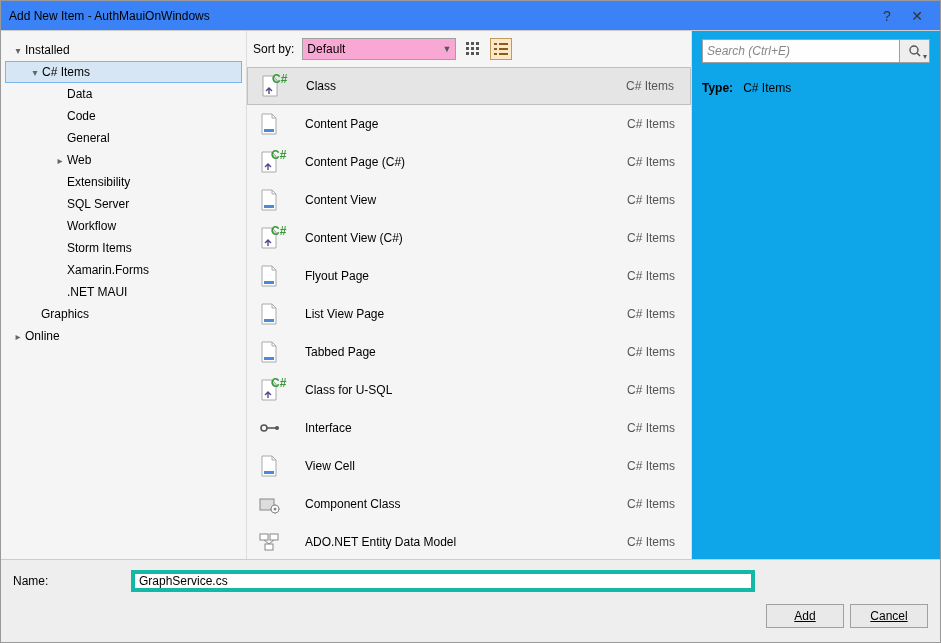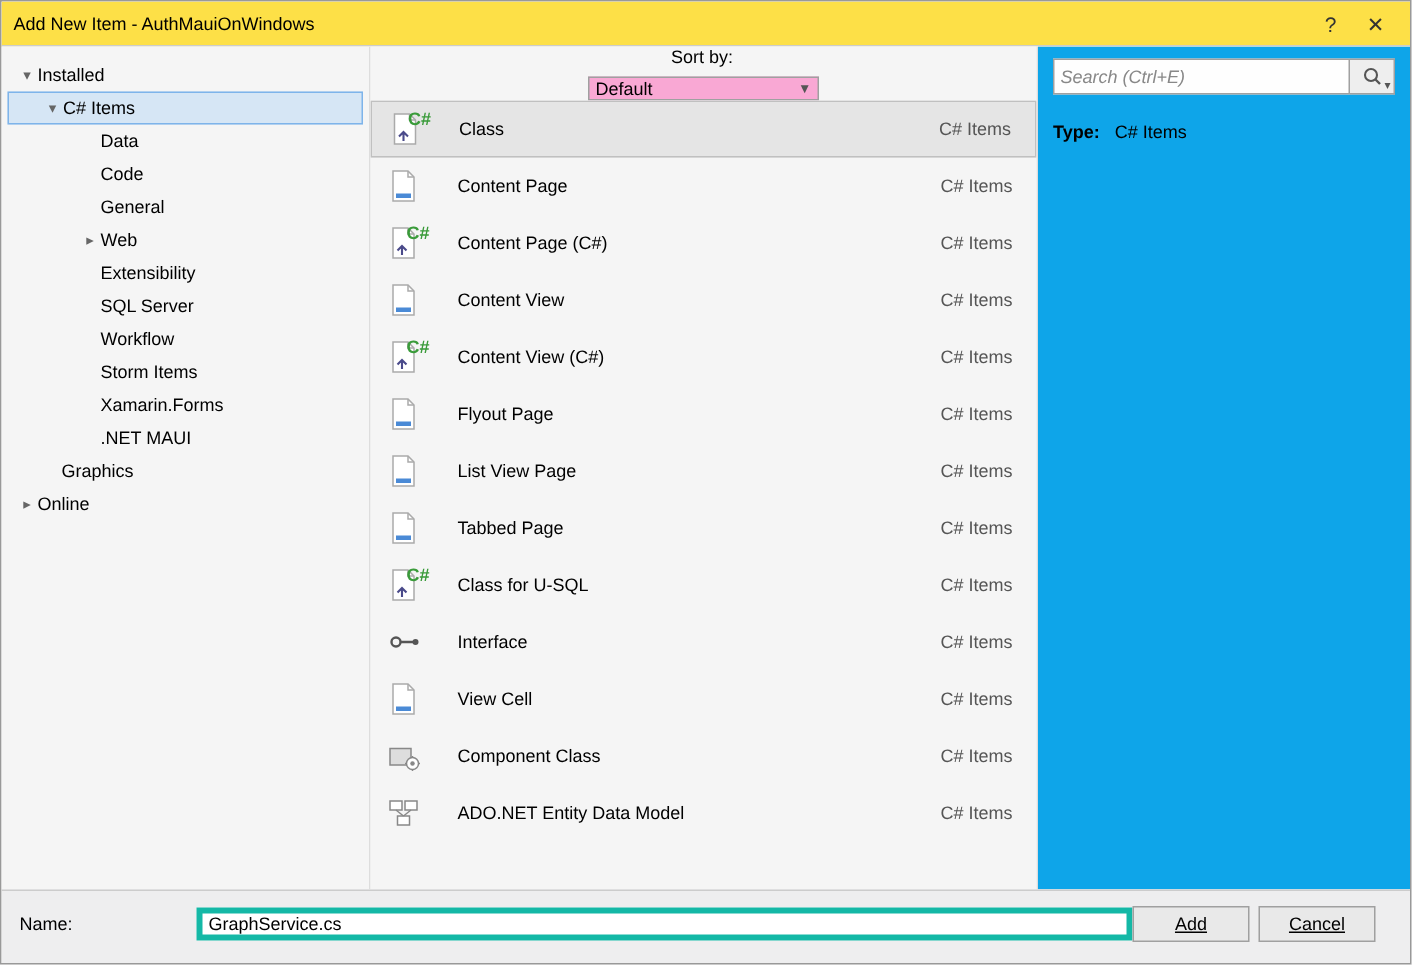--- a/index.html
+++ b/index.html
@@ -1,37 +1,37 @@
 <!DOCTYPE html>
 <html><head>
 <meta charset="utf-8">
 <style>
 * { box-sizing: border-box; margin: 0; padding: 0; font-family: "Segoe UI", Tahoma, sans-serif; font-size: 12px; }
 body { background: #fff; width: 941px; height: 643px; display: flex; flex-direction: column; border: 1px solid #999; overflow: hidden; }
 
 
-.titlebar { height: 30px; display: flex; align-items: center; padding: 0 8px; background: #fde047; border-bottom: 1px solid #ccc; }
+.titlebar { height: 30px; display: flex; align-items: center; padding: 0 8px; background: #3b82f6; border-bottom: 1px solid #ccc; }
 .titlebar .title { flex: 1; }
 .titlebar .tbtn { width: 30px; height: 30px; display: flex; align-items: center; justify-content: center; font-size: 14px; color: #333; cursor: pointer; }
 
 
 .main { flex: 1; display: flex; overflow: hidden; background: #f5f5f5; }
 
 
 .tree { width: 245px; padding: 8px 4px; background: #f5f5f5; overflow-y: auto; }
 .tree-row { display: flex; align-items: center; height: 22px; padding-left: 4px; white-space: nowrap; cursor: pointer; }
 .tree-row.selected { background: #d6e6f5; border: 1px solid #7eb4ea; }
 .expander { width: 14px; display: inline-flex; justify-content: center; color: #666; font-size: 10px; }
 .indent-0 { padding-left: 6px; }
 .indent-1 { padding-left: 22px; }
 .indent-2 { padding-left: 48px; }
 
 
 .center { flex: 1; display: flex; flex-direction: column; border-left: 1px solid #ddd; border-right: 1px solid #ddd; background: #f5f5f5; }
-.toolbar { height: 36px; display: flex; align-items: center; padding: 0 6px; gap: 6px; background: #f5f5f5; flex-direction: column; }
+.toolbar { height: 36px; display: flex; align-items: center; padding: 0 6px; gap: 6px; background: #f5f5f5; }
 .toolbar-label { margin-right: 2px; }
 .sortby { width: 154px; height: 22px; border: 1px solid #a0a0a0; background: #f9a8d4; display: flex; align-items: center; padding: 0 4px; justify-content: space-between; cursor: pointer; }
 .viewbtn { width: 22px; height: 22px; border: 1px solid transparent; display: flex; align-items: center; justify-content: center; cursor: pointer; }
 .viewbtn.active { border: 1px solid #c29b5a; background: #fce8c8; }
 
 .list { flex: 1; overflow-y: scroll; background: #f5f5f5; }
 .list::-webkit-scrollbar { width: 17px; }
 .list::-webkit-scrollbar-track { background: #f0f0f0; }
 .list::-webkit-scrollbar-thumb { background: #c2c2c2; }
 .item-row { height: 38px; display: flex; align-items: center; padding: 0 10px; gap: 20px; cursor: pointer; }
@@ -44,21 +44,21 @@
 .infop { width: 248px; background: #0ea5e9; padding: 8px 10px; display: flex; flex-direction: column; }
 .search-row { display: flex; margin-bottom: 18px; }
 .searchbox { flex: 1; height: 24px; border: 1px solid #a0a0a0; background: #fefefe; padding: 0 4px; }
 .searchbox::placeholder { color: #888; font-style: italic; }
 .searchbtn { width: 30px; height: 24px; border: 1px solid #a0a0a0; border-left: none; background: #eee; display: flex; align-items: center; justify-content: center; cursor: pointer; position: relative; }
 .type-line { margin-bottom: 6px; }
 .type-line b { font-weight: 600; }
 .desc { color: #444; }
 
 
-.bottom { background: #eeeeef; border-top: 1px solid #ccc; padding: 10px 12px 14px 12px; display: flex; flex-direction: row; }
+.bottom { background: #eeeeef; border-top: 1px solid #ccc; padding: 10px 12px 14px 12px; display: flex; flex-direction: column; gap: 12px; }
 .name-row { display: flex; align-items: center; gap: 8px; }
 .name-label { width: 110px; }
 .name-input { width: 624px; height: 22px; border: 4px solid #14b8a6; padding: 0 4px; outline: none; }
 .btn-row { display: flex; justify-content: flex-end; gap: 6px; }
 .btn { width: 78px; height: 24px; border: 1px solid #a0a0a0; background: #e9e9e9; cursor: pointer; text-decoration: underline; }
 
 
 svg { overflow: visible; }
 </style>
 </head>

